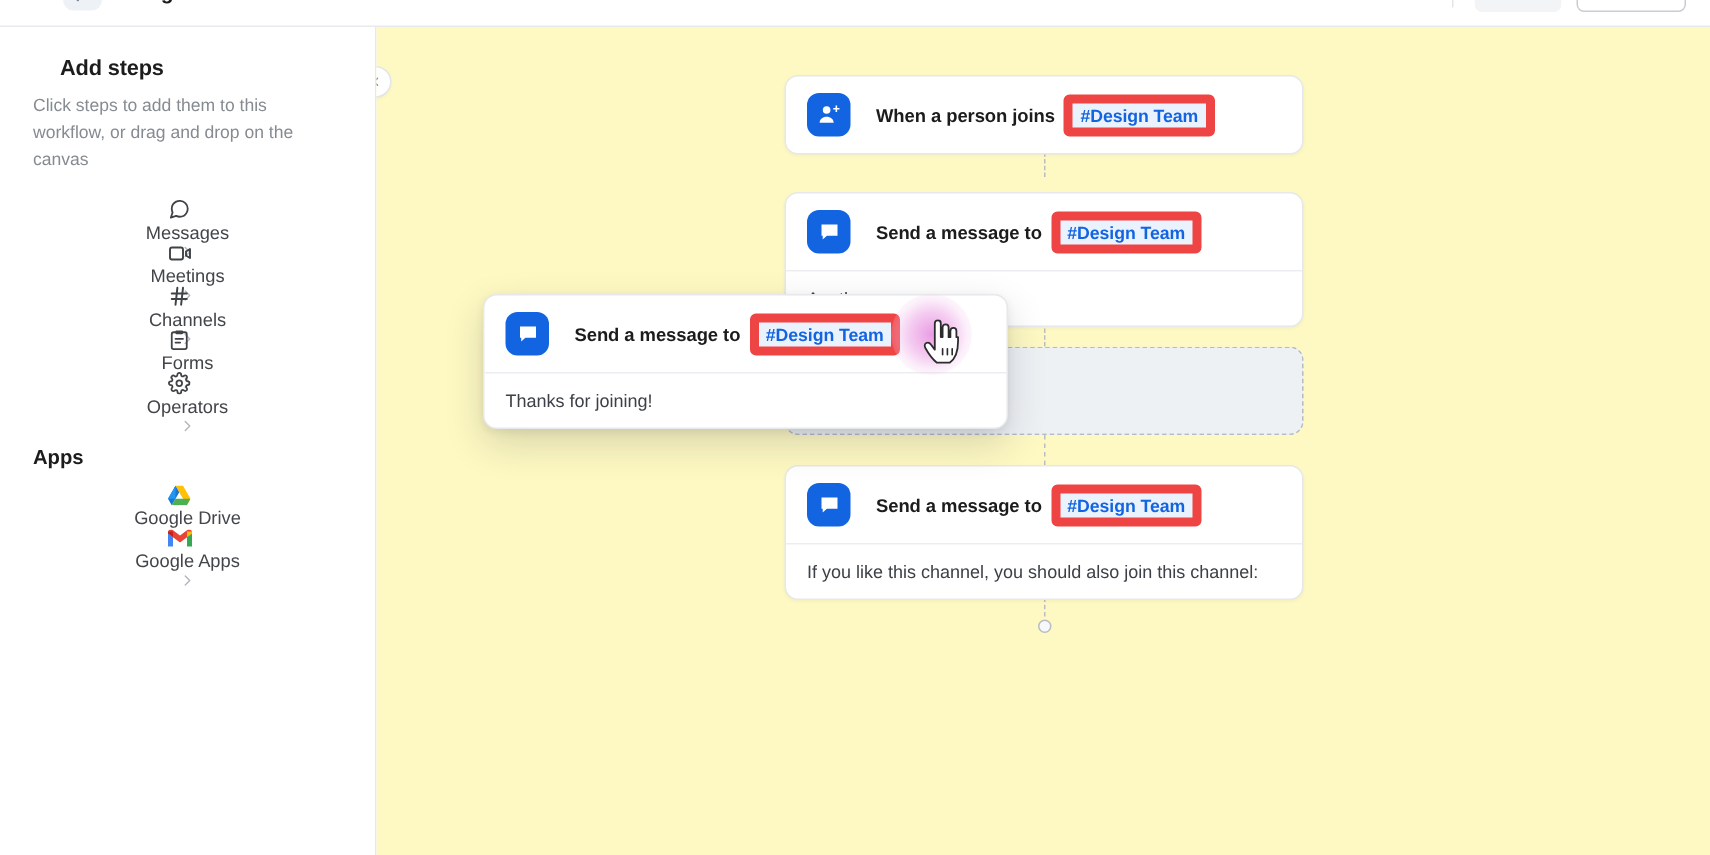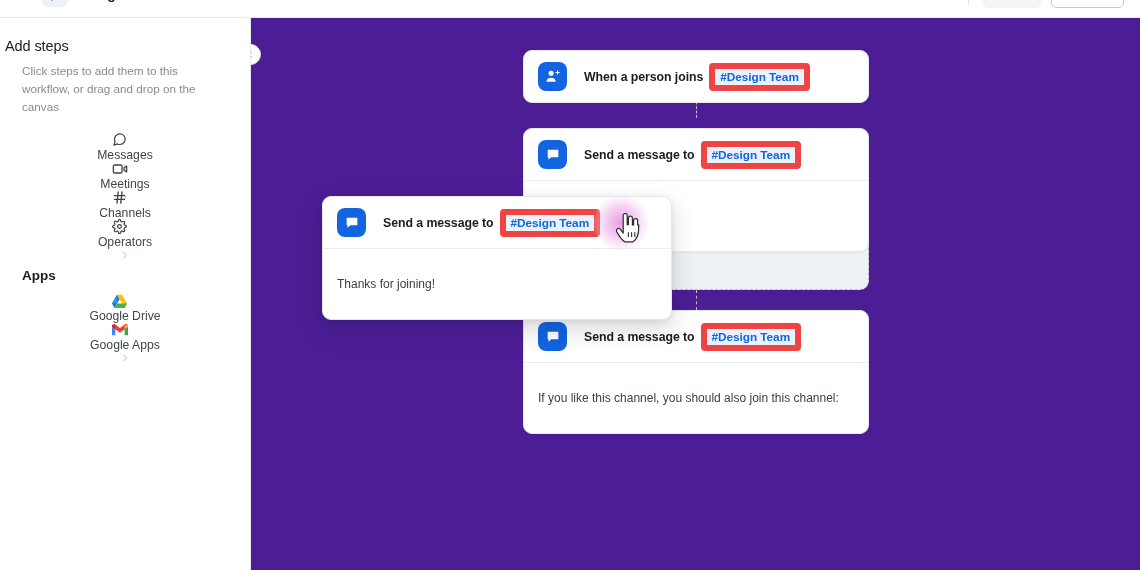--- a/index.html
+++ b/index.html
@@ -41,21 +41,21 @@
   }
   .btn-save { color: #b9bcc0; background: #f3f4f5; }
   .btn-publish { color: #1d1c1d; border-color: #c9ccd1; background: #ffffff; }
 
   
   .sidebar {
     position: absolute; left: 0; top: 18px; width: 251px; height: 552px;
     background: #ffffff; border-right: 1px solid #e6e8eb;
     padding: 20px 0 0 0; overflow: hidden;
   }
-  .sb-title { font-size: 14.5px; font-weight: 400; color: #1d1c1d; padding: 0 5px; letter-spacing: -0.1px; }
+  .sb-title { font-size: 14.5px; font-weight: 700; color: #1d1c1d; padding: 0 40px; letter-spacing: -0.1px; }
   .sb-sub {
     font-size: 11.7px; color: #868b91; line-height: 1.55;
     padding: 8px 26px 0 22px; max-width: 228px;
   }
   .sb-list { margin-top: 15px; }
   .sb-row {
     display: flex; align-items: center; height: 29px; padding: 0 22px;
     cursor: pointer; user-select: none; flex-direction: column;
   }
   .sb-ico {
@@ -65,21 +65,21 @@
   .sb-label { font-size: 12.2px; color: #42454a; flex: 1; }
   .sb-caret { color: #b4b8bd; display: flex; align-items: center; }
   .sb-head-apps {
     font-size: 13.5px; font-weight: 700; color: #1d1c1d;
     padding: 0 22px; margin: 21px 0 9px;
   }
 
   
   .canvas {
     position: absolute; left: 251px; top: 18px; width: 889px; height: 552px;
-    background: #4c1d95; overflow: hidden;
+    background: #fef9c3; overflow: hidden;
   }
   .collapse-btn {
     position: absolute; left: -11px; top: 26px; width: 21px; height: 21px;
     border-radius: 50%; background: #ffffff; border: 1px solid #e3e5e8;
     display: flex; align-items: center; justify-content: center;
     color: #8f9398; cursor: pointer; z-index: 12;
     box-shadow: 0 1px 2px rgba(0,0,0,0.04);
   }
 
   
@@ -94,21 +94,21 @@
     width: 29px; height: 29px; border-radius: 8px; background: #1264e0;
     display: flex; align-items: center; justify-content: center; flex: none; margin-right: 17px;
   }
   .node-text { font-size: 12.3px; font-weight: 700; color: #1d1c1d; display: flex; align-items: center; gap: 6px; letter-spacing: -0.05px; }
   .chan-chip {
     font-size: 11.8px; font-weight: 600; color: #1264e0;
     background: #eaf2fd; border: 6px solid #ef4444; border-radius: 4px;
     padding: 1px 5px; white-space: nowrap;
   }
   .node-body {
-    border-top: 1px solid #ebedf0; padding: 28px 14px;
+    border-top: 1px solid #ebedf0; padding: 11px 14px;
     font-size: 12px; color: #3d4147;
   }
 
   
   .conn {
     position: absolute; width: 0; border-left: 1px dashed #b9bdc3;
   }
   .end-dot {
     position: absolute; width: 9px; height: 9px; border-radius: 50%;
     border: 1px solid #b9bdc3; background: #f7f8fa;
@@ -210,20 +210,36 @@
             </svg>
         </span>
         <span class="sb-label">Channels</span>
         <span class="sb-caret">
           <svg width="12" height="12" viewBox="0 0 24 24" fill="none" stroke="currentColor" stroke-width="2" stroke-linecap="round" stroke-linejoin="round">
               <polyline points="9 18 15 12 9 6"></polyline>
             </svg>
         </span>
       </div>
 
+      <div class="sb-row">
+        <span class="sb-ico">
+          <svg width="15" height="15" viewBox="0 0 24 24" fill="none" stroke="currentColor" stroke-width="1.9" stroke-linecap="round" stroke-linejoin="round">
+              <path d="M16 4h2a2 2 0 0 1 2 2v14a2 2 0 0 1-2 2H6a2 2 0 0 1-2-2V6a2 2 0 0 1 2-2h2"></path>
+              <rect x="8" y="2" width="8" height="4" rx="1" fill="currentColor" stroke="none"></rect>
+              <line x1="8" y1="11" x2="16" y2="11"></line>
+              <line x1="8" y1="15" x2="13" y2="15"></line>
+            </svg>
+        </span>
+        <span class="sb-label">Forms</span>
+        <span class="sb-caret">
+          <svg width="12" height="12" viewBox="0 0 24 24" fill="none" stroke="currentColor" stroke-width="2" stroke-linecap="round" stroke-linejoin="round">
+              <polyline points="9 18 15 12 9 6"></polyline>
+            </svg>
+        </span>
+      </div>
 
       <div class="sb-row">
         <span class="sb-ico">
           <svg width="15" height="15" viewBox="0 0 24 24" fill="none" stroke="currentColor" stroke-width="1.9" stroke-linecap="round" stroke-linejoin="round">
               <circle cx="12" cy="12" r="3"></circle>
               <path d="M19.4 15a1.65 1.65 0 0 0 .33 1.82l.06.06a2 2 0 1 1-2.83 2.83l-.06-.06a1.65 1.65 0 0 0-1.82-.33 1.65 1.65 0 0 0-1 1.51V21a2 2 0 0 1-4 0v-.09A1.65 1.65 0 0 0 9 19.4a1.65 1.65 0 0 0-1.82.33l-.06.06a2 2 0 1 1-2.83-2.83l.06-.06a1.65 1.65 0 0 0 .33-1.82 1.65 1.65 0 0 0-1.51-1H3a2 2 0 0 1 0-4h.09A1.65 1.65 0 0 0 4.6 9a1.65 1.65 0 0 0-.33-1.82l-.06-.06a2 2 0 1 1 2.83-2.83l.06.06A1.65 1.65 0 0 0 9 4.6a1.65 1.65 0 0 0 1-1.51V3a2 2 0 0 1 4 0v.09a1.65 1.65 0 0 0 1 1.51 1.65 1.65 0 0 0 1.82-.33l.06-.06a2 2 0 1 1 2.83 2.83l-.06.06A1.65 1.65 0 0 0 19.4 9v0a1.65 1.65 0 0 0 1.51 1H21a2 2 0 0 1 0 4h-.09a1.65 1.65 0 0 0-1.51 1z"></path>
             </svg>
         </span>
         <span class="sb-label">Operators</span>
         <span class="sb-caret">

